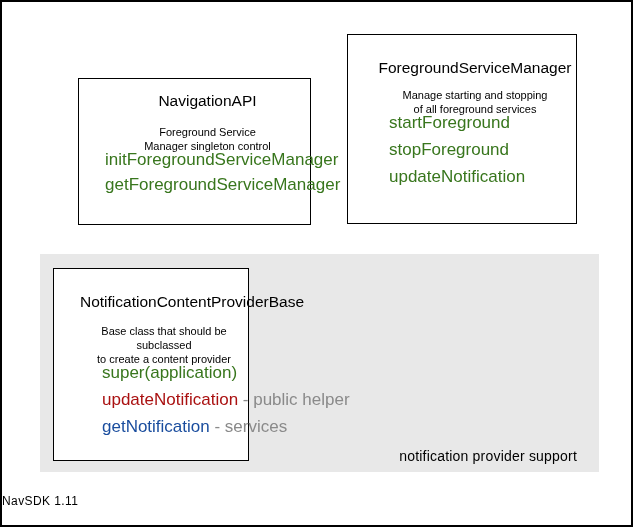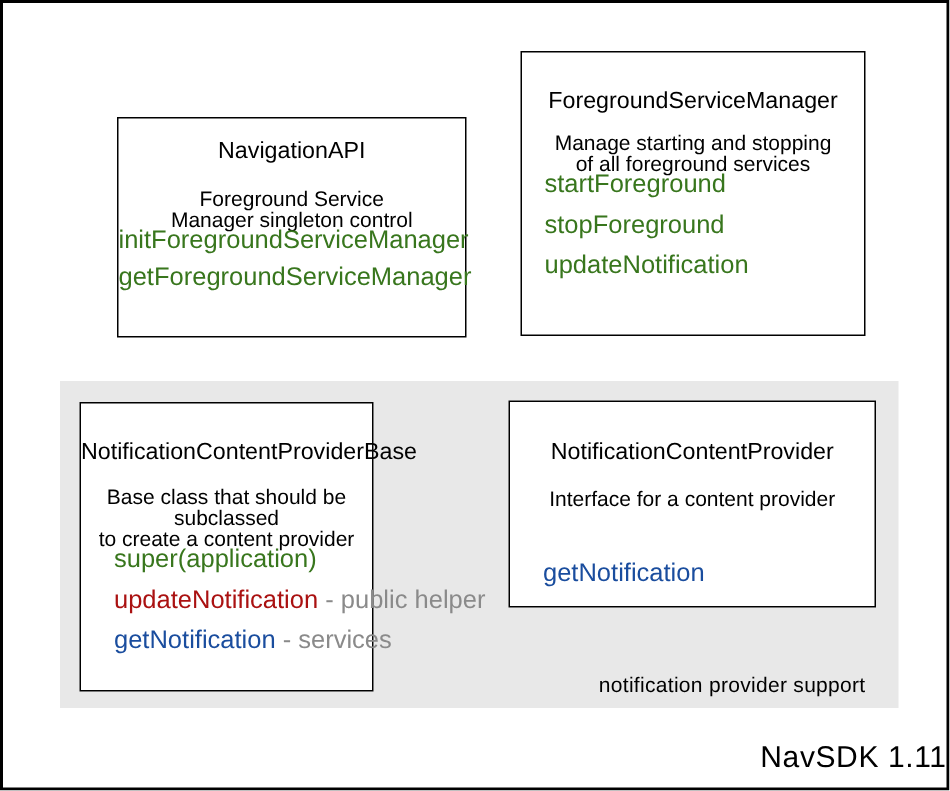--- a/index.html
+++ b/index.html
@@ -18,36 +18,37 @@
   .gray-region {
     position: absolute;
     left: 38px; top: 252px;
     width: 559px; height: 218px;
   }
 
   .box {
     position: absolute;
     background: #ffffff;
     border: 1.5px solid #000000;
+    padding-left: 26px;
   }
   #box-navigation-api            { left: 76px;  top: 76px;  width: 233px; height: 147px; }
   #box-foreground-service-manager{ left: 345px; top: 32px;  width: 230px; height: 190px; }
   #box-provider-base             { left: 51px;  top: 266px; width: 196px; height: 193px; }
   #box-content-provider          { left: 337px; top: 265px; width: 245px; height: 138px; }
 
   .box-title {
     font-size: 15.5px;
     line-height: 18px;
     font-weight: 400;
     color: #000000;
     text-align: center;
     white-space: nowrap;
   }
   .box-desc {
-    font-size: 14px;
+    font-size: 11px;
     line-height: 14px;
     color: #000000;
     text-align: center;
     white-space: pre-line;
   }
   .method-row {
     font-size: 17px;
     line-height: 14px;
     white-space: nowrap;
   }
@@ -85,22 +86,22 @@
     font-size: 14px;
     letter-spacing: 0.2px;
     color: #000000;
     white-space: nowrap;
   }
 
   .footer-label {
     position: absolute;
     left: 0; top: 492px;
     width: 100%;
-    text-align: right;
-    font-size: 20px;
+    text-align: left;
+    font-size: 12px;
     letter-spacing: 0.4px;
     color: #000000;
   }
 </style>
 </head>
 <body>
 
 <div id="page">
 
   <div class="gray-region" style="background-color: rgb(232, 232, 232);">
@@ -142,23 +143,16 @@
       <span style="color: rgb(56, 118, 29);">super(application)</span>
     </div>
     <div class="method-row">
       <span style="color: rgb(170, 17, 17);">updateNotification</span><span style="color: rgb(138, 138, 138);"> - public helper</span>
     </div>
     <div class="method-row">
       <span style="color: rgb(26, 77, 158);">getNotification</span><span style="color: rgb(138, 138, 138);"> - services</span>
     </div>
   </div>
 
-  <div class="box" id="box-content-provider">
-    <div class="box-title">NotificationContentProvider</div>
-    <div class="box-desc">Interface for a content provider</div>
-    <div class="method-row">
-      <span style="color: rgb(26, 77, 158);">getNotification</span>
-    </div>
-  </div>
 
   <div class="footer-label">NavSDK 1.11</div>
 
 </div>
 
 </body></html>

